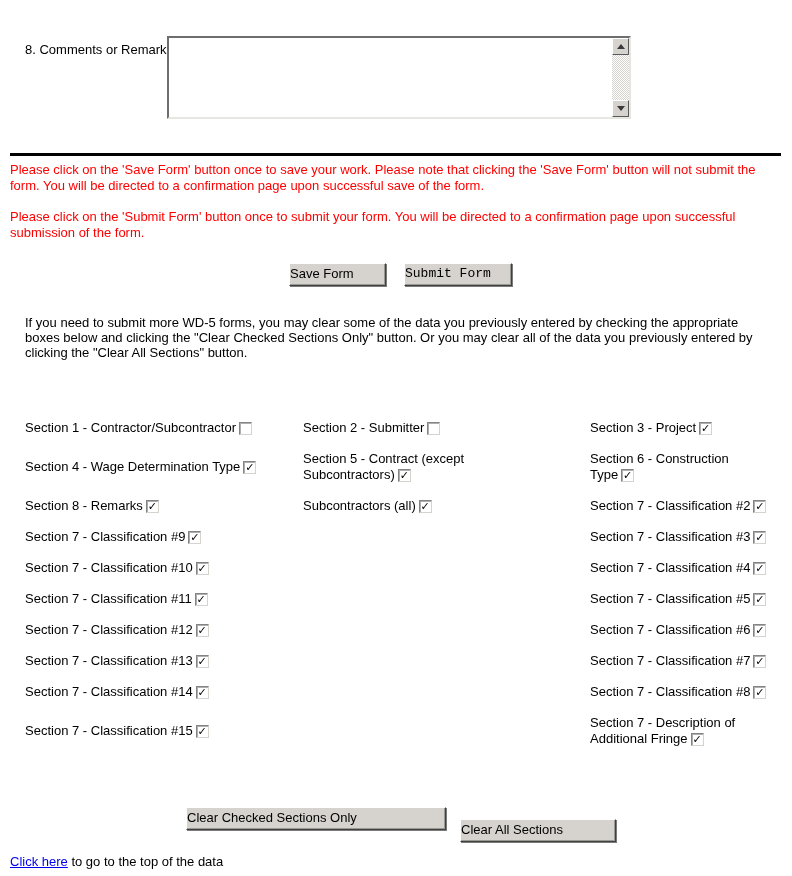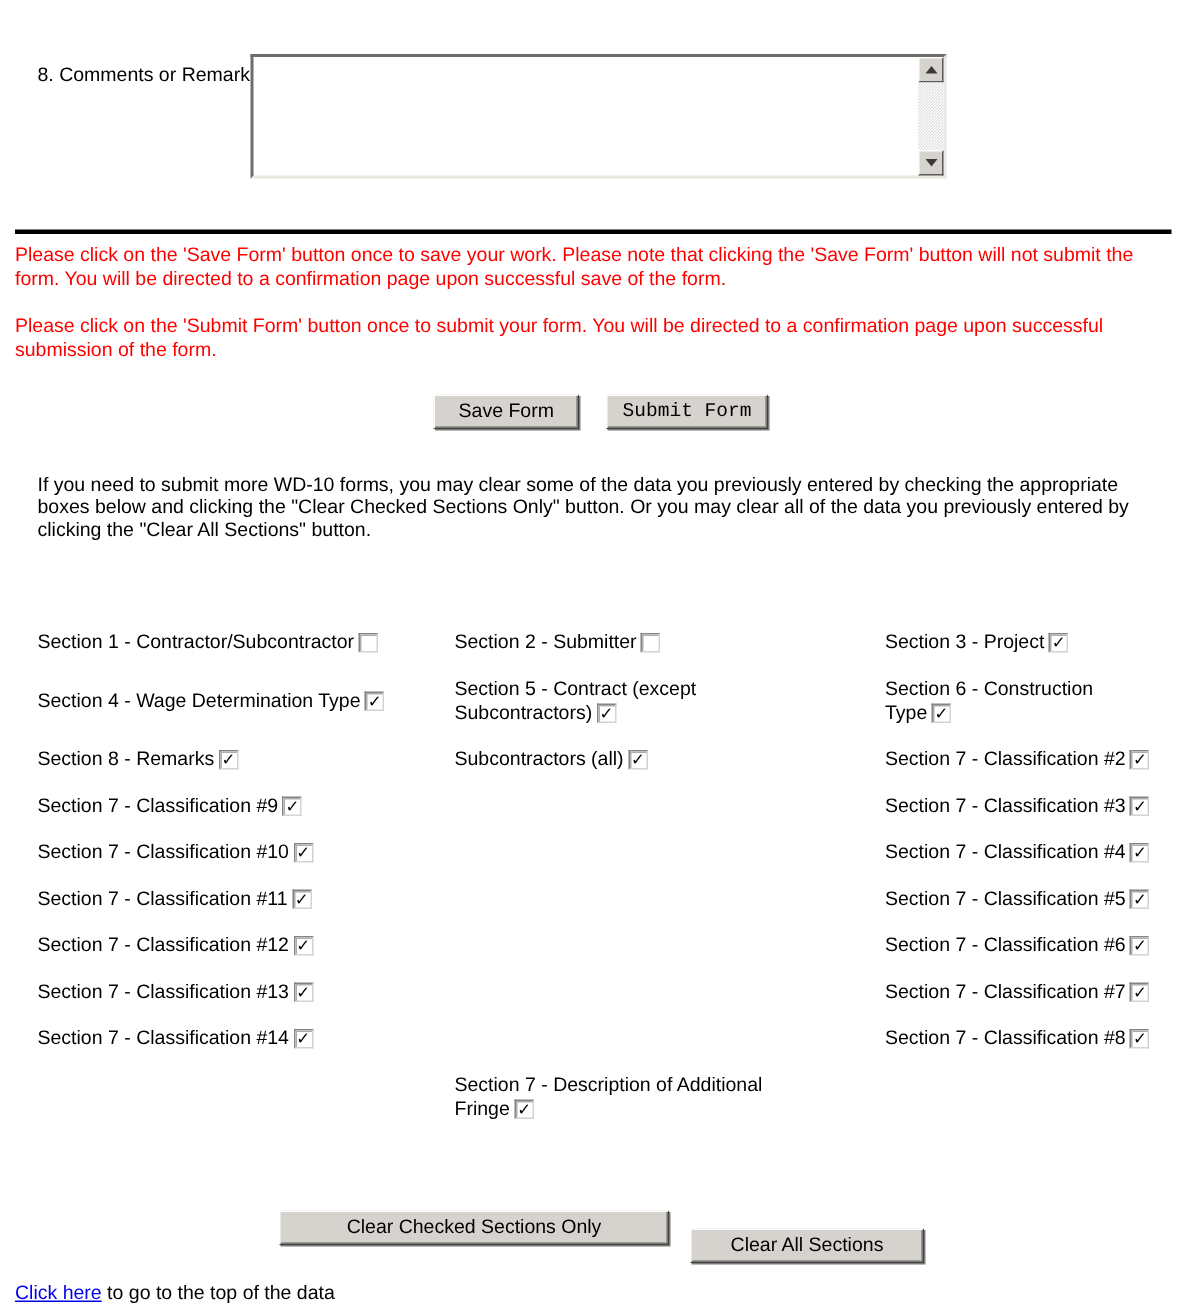--- a/index.html
+++ b/index.html
@@ -36,21 +36,21 @@
 
   
   #divider{position:absolute;left:10px;top:153px;width:771px;height:3px;background:#000;}
   .red-para{position:absolute;left:10px;width:764px;font-size:13px;line-height:15.5px;}
   #save-instructions{top:162px;}
   #submit-instructions{top:209px;}
 
   
   .win-btn{
     position:absolute;height:23px;background:#d6d3ce;font-family:"Liberation Sans",sans-serif;
-    font-size:13px;color:#000;text-align:center;line-height:20px;box-sizing:border-box;
+    font-size:13px;color:#000;line-height:20px;box-sizing:border-box;
     border-top:1px solid #ffffff;border-left:1px solid #ffffff;
     border-right:1px solid #404040;border-bottom:1px solid #404040;
     box-shadow:1px 1px 0 #7b7b7b, inset -1px -1px 0 #9a9a94;
     cursor:default;
   }
   #save-btn{left:289px;top:263px;width:97px;}
   #submit-btn{left:404px;top:263px;width:108px;font-family:Liberation Mono, monospace;}
   #clear-checked-btn{left:186px;top:807px;width:260px;}
   #clear-all-btn{left:460px;top:807px;width:156px;margin-top:12px;}
 
@@ -103,21 +103,21 @@
   <div id="divider"></div>
 
   <div id="save-instructions" class="red-para" style="color:#FF0000;">Please click on the 'Save Form' button once to save your work. Please note that clicking the 'Save Form' button will not submit the form. You will be directed to a confirmation page upon successful save of the form.</div>
 
   <div id="submit-instructions" class="red-para" style="color:#FF0000;">Please click on the 'Submit Form' button once to submit your form. You will be directed to a confirmation page upon successful submission of the form.</div>
 
   <div id="save-btn" class="win-btn">Save Form</div>
 
   <div id="submit-btn" class="win-btn">Submit Form</div>
 
-  <div id="clear-instructions">If you need to submit more WD-10 forms, you may clear some of the data you previously entered by checking the appropriate boxes below and clicking the "Clear Checked Sections Only" button. Or you may clear all of the data you previously entered by clicking the "Clear All Sections" button.</div>
+  <div id="clear-instructions">If you need to submit more WD-5 forms, you may clear some of the data you previously entered by checking the appropriate boxes below and clicking the "Clear Checked Sections Only" button. Or you may clear all of the data you previously entered by clicking the "Clear All Sections" button.</div>
 
   <div id="sections-grid">
       <div class="grid-cell col1"><span>Section 1 - Contractor/Subcontractor</span><span class="cb"></span></div>
       <div class="grid-cell col2"><span>Section 2 - Submitter</span><span class="cb"></span></div>
       <div class="grid-cell col3"><span>Section 3 - Project</span><span class="cb">✓</span></div>
       <div class="grid-cell col1"><span>Section 4 - Wage Determination Type</span><span class="cb">✓</span></div>
       <div class="grid-cell col2"><span>Section 5 - Contract (except Subcontractors)</span><span class="cb">✓</span></div>
       <div class="grid-cell col3"><span>Section 6 - Construction Type</span><span class="cb">✓</span></div>
       <div class="grid-cell col2"><span>Section 8 - Remarks</span><span class="cb">✓</span></div>
       <div class="grid-cell col3"><span>Subcontractors (all)</span><span class="cb">✓</span></div>
@@ -133,20 +133,21 @@
       <div class="grid-cell col1"><span>Section 7 - Classification #5</span><span class="cb">✓</span></div>
       <div class="grid-cell col2"><span>Section 7 - Classification #12</span><span class="cb">✓</span></div>
       <div class="grid-cell col3"></div>
       <div class="grid-cell col1"><span>Section 7 - Classification #6</span><span class="cb">✓</span></div>
       <div class="grid-cell col2"><span>Section 7 - Classification #13</span><span class="cb">✓</span></div>
       <div class="grid-cell col3"></div>
       <div class="grid-cell col1"><span>Section 7 - Classification #7</span><span class="cb">✓</span></div>
       <div class="grid-cell col2"><span>Section 7 - Classification #14</span><span class="cb">✓</span></div>
       <div class="grid-cell col3"></div>
       <div class="grid-cell col1"><span>Section 7 - Classification #8</span><span class="cb">✓</span></div>
+      <div class="grid-cell col2"><span>Section 7 - Classification #15</span><span class="cb">✓</span></div>
       <div class="grid-cell col3"></div>
       <div class="grid-cell col1"><span>Section 7 - Description of Additional Fringe</span><span class="cb">✓</span></div>
       <div class="grid-cell col2"></div>
       <div class="grid-cell col3"></div>
     </div>
 
   <div id="clear-checked-btn" class="win-btn">Clear Checked Sections Only</div>
 
   <div id="clear-all-btn" class="win-btn">Clear All Sections</div>
 

